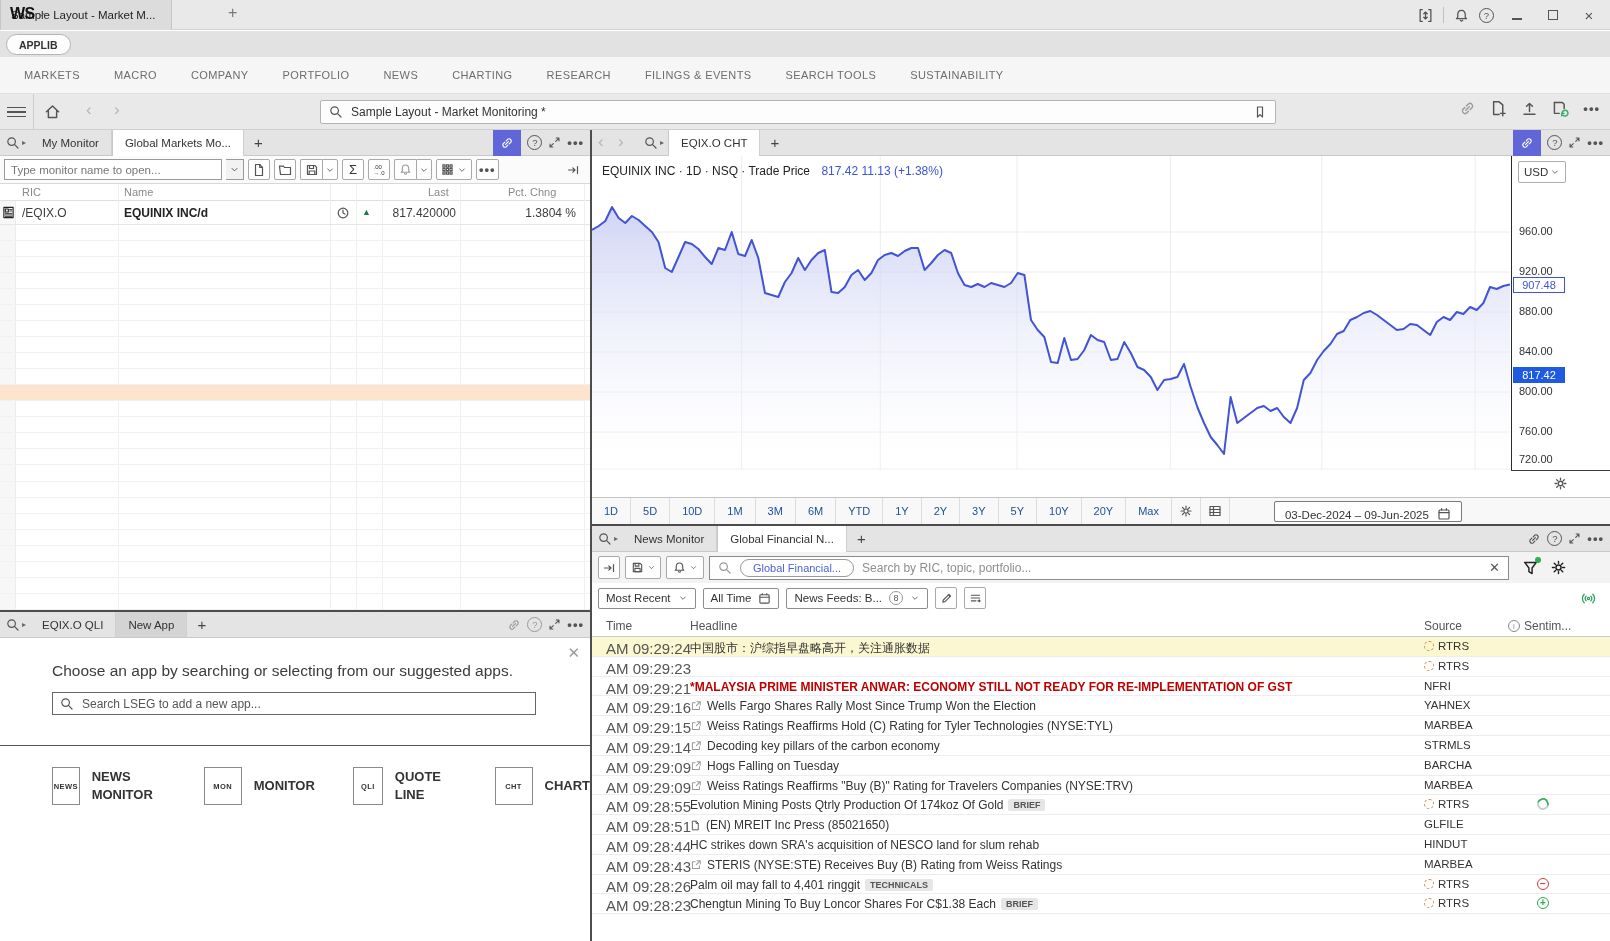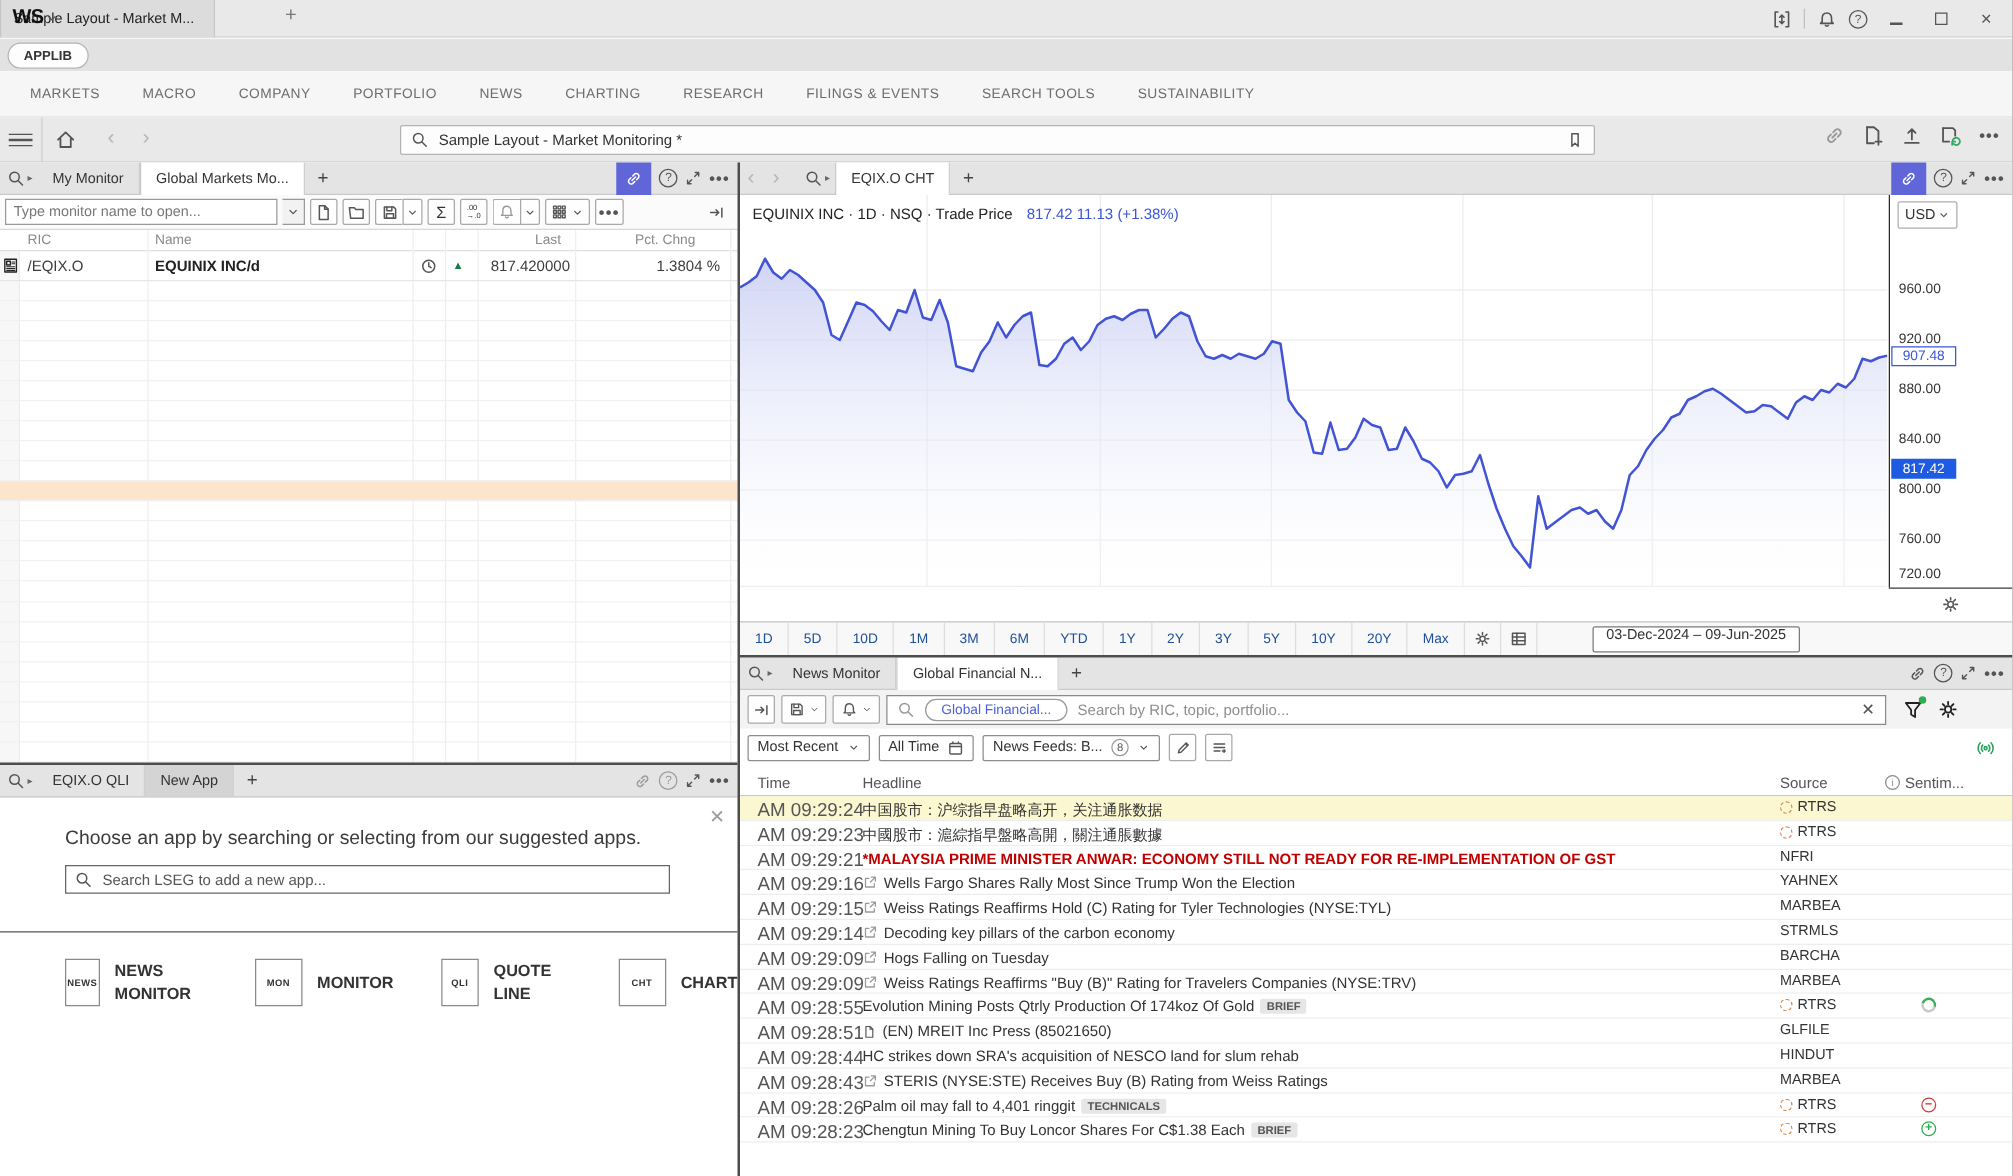--- a/index.html
+++ b/index.html
@@ -87,21 +87,21 @@
   .ytick{position:absolute;left:7px;}
   #usd-box{position:absolute;left:6px;top:5px;width:48px;height:22px;border:1px solid #adadad;border-radius:2px;display:flex;align-items:center;justify-content:space-between;padding:0 5px;font-size:11.5px;color:#333;background:#fff;}
   #cursor-badge{position:absolute;left:1px;width:52px;height:16px;border:1px solid #3a55d8;color:#3a55d8;background:#fff;font-size:11px;display:flex;align-items:center;justify-content:center;}
   #last-badge{position:absolute;left:1px;width:52px;height:16px;background:#1f5be0;color:#fff;font-size:11px;display:flex;align-items:center;justify-content:center;}
   #chart-xaxis{left:0;top:340px;width:918px;height:26px;border-top:1.5px solid #3a3a3a;font-size:11px;color:#222;}
   .xtick{position:absolute;top:5px;width:60px;margin-left:-30px;text-align:center;}
   #xaxis-gear{left:919px;top:340px;width:99px;height:26px;border-top:1.5px solid #3a3a3a;display:flex;align-items:center;justify-content:center;}
   #rangebar{left:0;top:367px;width:1018px;height:27px;background:#f8f8f8;border-top:1px solid #c4c4c4;display:flex;align-items:stretch;}
   .rbtn{padding:0 12px;display:flex;align-items:center;font-size:11px;color:#1d4f9a;border-right:1px solid #ddd;}
   .rico{padding:0 7px;display:flex;align-items:center;border-right:1px solid #ddd;}
-  #daterange{margin-left:44px;margin-top:3px;height:21px;border:1px solid #7a7a7a;border-radius:2px;display:flex;align-items:flex-end;gap:8px;padding:0 10px;font-size:11.5px;color:#333;background:#fff;flex-direction:column;}
+  #daterange{margin-left:44px;margin-top:3px;height:21px;border:1px solid #7a7a7a;border-radius:2px;display:flex;align-items:flex-end;gap:8px;padding:0 10px;font-size:11.5px;color:#333;background:#fff;}
   
   #newspanel{left:592px;top:526px;width:1018px;height:415px;background:#fff;}
   #news-searchrow{left:0;top:26px;width:1018px;height:31px;background:#f3f3f3;display:flex;align-items:center;padding:0 6px;gap:5px;}
   #news-searchbox{width:800px;height:24px;border:1px solid #8a8a8a;background:#fff;display:flex;align-items:center;gap:8px;padding:0 8px;}
   .feedpill{height:18px;border:1px solid #9a9a9a;border-radius:9px;padding:0 12px;display:flex;align-items:center;font-size:11px;color:#4d61d9;}
   #news-searchbox .ph{color:#8e8e8e;font-size:12px;flex:1;}
   #news-filterrow{left:0;top:57px;width:1018px;height:30px;background:#fff;display:flex;align-items:center;padding:0 6px;gap:7px;}
   .fselect{height:21px;border:1px solid #8d8d8d;border-radius:2px;background:#fff;display:flex;align-items:center;gap:7px;padding:0 7px;font-size:11.5px;color:#333;}
   .badge8{width:14px;height:14px;border:1px solid #9a9a9a;border-radius:50%;display:flex;align-items:center;justify-content:center;font-size:9px;color:#555;}
   #news-table-head{left:0;top:89px;width:1018px;height:22px;border-bottom:1px solid #c9c9c9;font-size:12px;color:#555;background:#fff;}
@@ -757,23 +757,20 @@
           </span>
     <span class="src">
             <span class="rtrs-ic"></span>
             <span>RTRS</span>
           </span>
     <span class="sent"></span>
   </div>
 
   <div class="nrow">
     <span class="time">AM 09:29:23</span>
-    <span class="head">
-            <span>中國股市：滬綜指早盤略高開，關注通脹數據</span>
-          </span>
     <span class="src">
             <span class="rtrs-ic"></span>
             <span>RTRS</span>
           </span>
     <span class="sent"></span>
   </div>
 
   <div class="nrow">
     <span class="time">AM 09:29:21</span>
     <span class="head alert">

